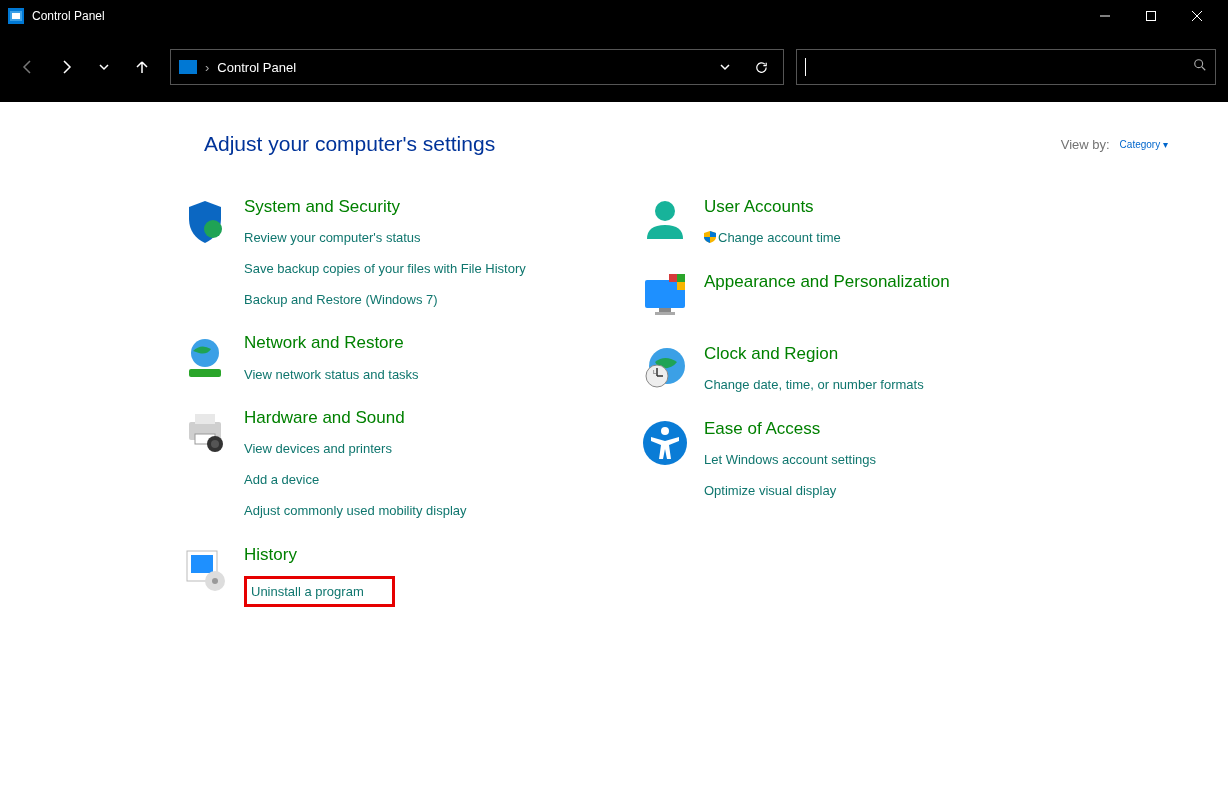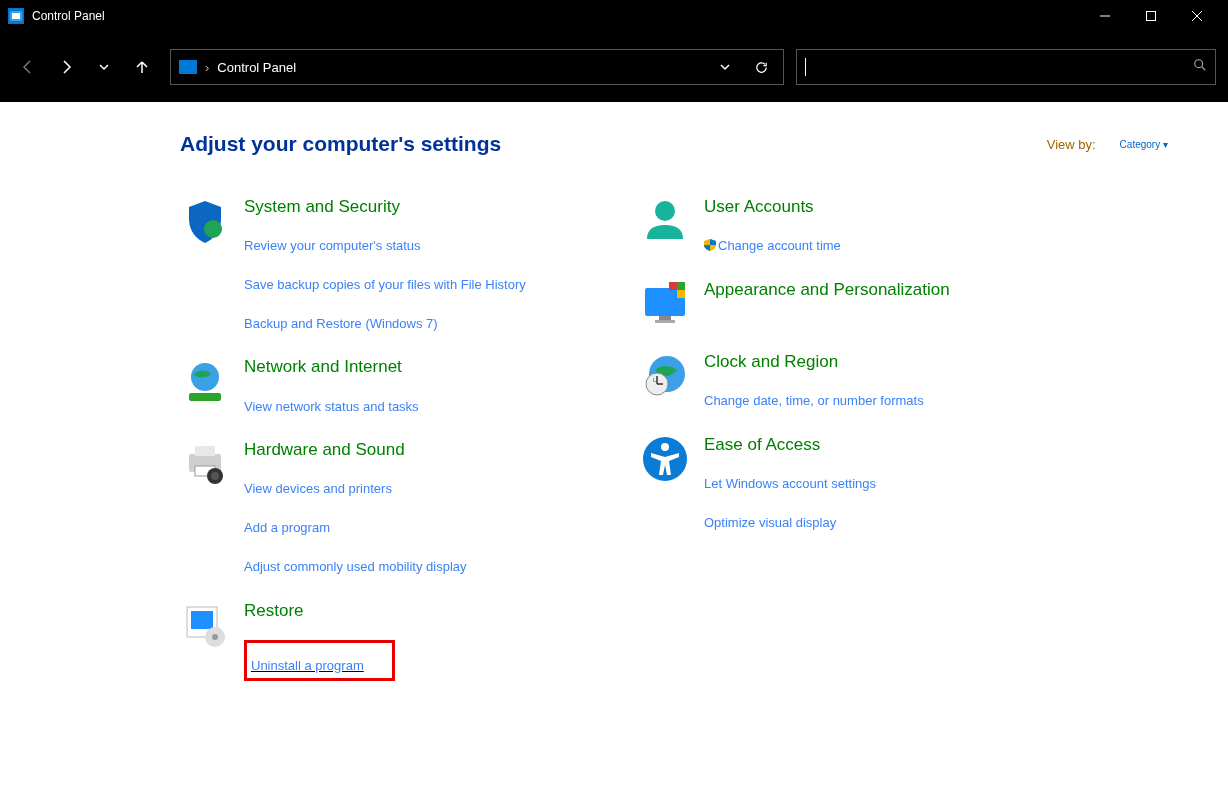--- a/index.html
+++ b/index.html
@@ -95,27 +95,28 @@
       padding: 30px 60px 30px 180px;
     }
     .header-row {
       display:flex;
       align-items:center;
       margin-bottom: 40px;
     }
     .page-title {
       color: #003399;
       font-size: 21px;
-      font-weight: 700;
+      font-weight: 400;
+      margin-left: 24px;
     }
     .header-spacer{flex:1;}
     .view-by {
       font-size: 13px;
-      color: #a16207;
-      margin-right: 24px;
+      color: #737373;
+      margin-right: 10px;
     }
     .view-by-val {
       color: #0066cc;
       font-size: 10px;
     }
     .view-by-val::after { content:" ▾"; font-size:10px; }
     .columns {
       display:flex;
       gap: 40px;
     }
@@ -128,40 +129,39 @@
     .cat-icon {
       width: 50px; height: 50px;
       flex-shrink: 0;
       display:flex;
       align-items:center;
       justify-content:center;
     }
     .cat-body {
       display:flex;
       flex-direction:column;
-      gap:18px;
+      gap:10px;
     }
     .cat-title {
       color: #008000;
       font-size: 17px;
       font-weight: 400;
       line-height: 1.3;
     }
     .cat-link {
-      color: #3b82f6;
+      color: #0f766e;
       font-size: 13px;
       line-height: 1.6;
       cursor:pointer;
     }
     .highlight-box {
       border: 3px solid #e60000;
-      padding: 13px 28px 1px 4px;
+      padding: 3px 28px 1px 4px;
       display:inline-block;
       width:fit-content;
-      text-decoration:underline;
     }
     .shield-badge {
       width:12px;height:12px;display:inline-block;
       vertical-align:-1px;
       margin-right:2px;
     }
   </style>
 </head>
 <body>
 
@@ -272,54 +272,54 @@
 
       <div class="category">
         <div class="cat-icon">
           <svg width="48" height="48" viewBox="0 0 48 48">
             <rect x="8" y="36" width="32" height="8" rx="2" fill="#2aa52a"></rect>
             <circle cx="24" cy="20" r="14" fill="#3ba0e6"></circle>
             <path d="M12 18 Q20 10 30 16 Q26 22 18 20 Z" fill="#1fa355"></path>
           </svg>
         </div>
         <div class="cat-body">
-          <a class="cat-title">Network and Internet</a>
+          <a class="cat-title">Network and Restore</a>
           <a class="cat-link">View network status and tasks</a>
         </div>
       </div>
 
       <div class="category">
         <div class="cat-icon">
           <svg width="48" height="48" viewBox="0 0 48 48">
             <rect x="8" y="14" width="32" height="18" rx="2" fill="#cfcfcf"></rect>
             <rect x="14" y="6" width="20" height="10" fill="#e8e8e8"></rect>
             <rect x="14" y="26" width="20" height="10" fill="#fff" stroke="#999"></rect>
             <circle cx="34" cy="36" r="8" fill="#333"></circle>
             <circle cx="34" cy="36" r="4" fill="#555"></circle>
           </svg>
         </div>
         <div class="cat-body">
           <a class="cat-title">Hardware and Sound</a>
           <a class="cat-link">View devices and printers</a>
-          <a class="cat-link">Add a program</a>
+          <a class="cat-link">Add a device</a>
           <a class="cat-link">Adjust commonly used mobility display</a>
         </div>
       </div>
 
       <div class="category">
         <div class="cat-icon">
           <svg width="48" height="48" viewBox="0 0 48 48">
             <rect x="6" y="6" width="30" height="30" fill="#fff" stroke="#bbb"></rect>
             <rect x="10" y="10" width="22" height="18" fill="#1e90ff"></rect>
             <circle cx="34" cy="36" r="10" fill="#ddd"></circle>
             <circle cx="34" cy="36" r="3" fill="#999"></circle>
           </svg>
         </div>
         <div class="cat-body">
-          <a class="cat-title">Restore</a>
+          <a class="cat-title">History</a>
           <span class="highlight-box">
             <a class="cat-link">Uninstall a program</a>
           </span>
         </div>
       </div>
 
     </div>
 
     <div class="col">
 

